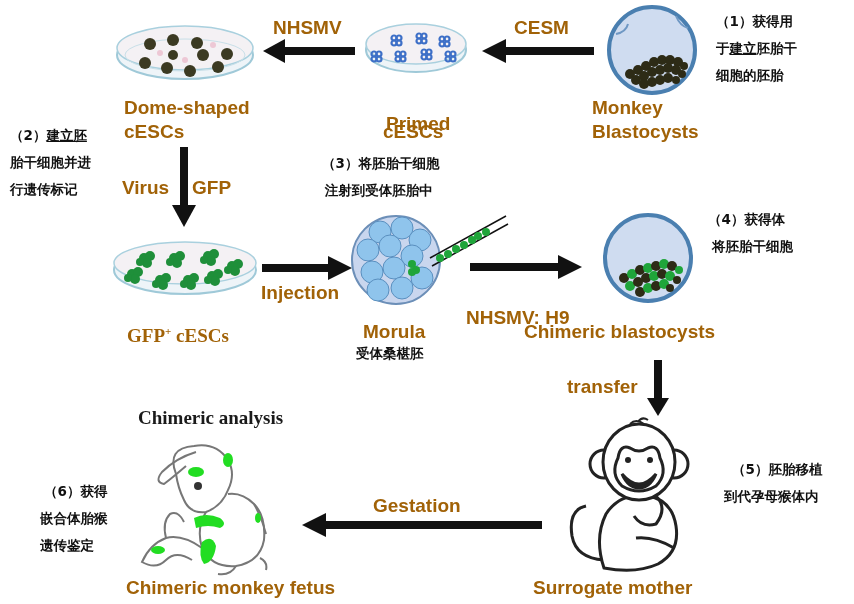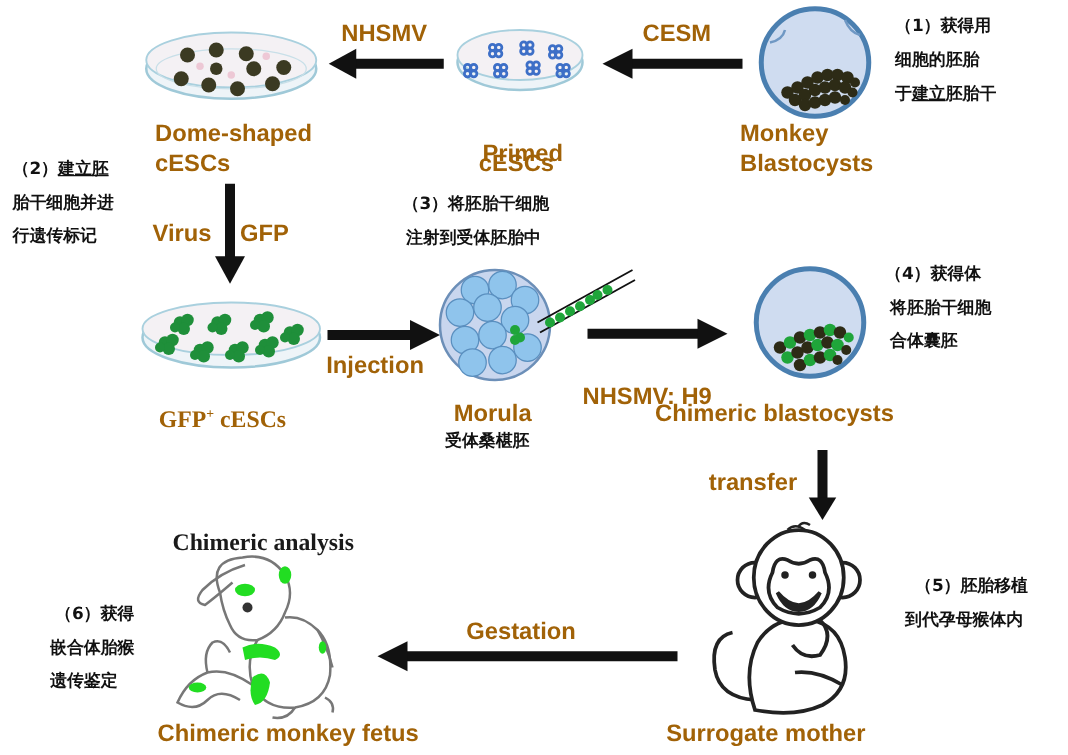--- a/index.html
+++ b/index.html
@@ -3,21 +3,21 @@
   <meta charset="utf-8">
   <style>
     * { margin: 0; padding: 0; box-sizing: border-box; }
     html, body { width: 854px; height: 604px; background: #ffffff; overflow: hidden; }
     body { position: relative; font-family: "Liberation Sans", "DejaVu Sans", sans-serif; color: #111; }
     .abs { position: absolute; }
     .en { font-family: "Liberation Sans", sans-serif; font-size: 19px; color: #a16207; line-height: 23px; white-space: nowrap; }
     .en.bold { font-weight: bold; }
     .zh { font-family: "DejaVu Sans", sans-serif; font-size: 13.5px; font-weight: bold; color: #111; line-height: 27px; white-space: nowrap; }
     .zh .u { text-decoration: underline; }
-    .title-serif { font-family: "Liberation Serif", "DejaVu Serif", serif; font-weight: bold; font-size: 19px; color: #1a1a1a; margin-top: 17px; }
+    .title-serif { font-family: "Liberation Serif", "DejaVu Serif", serif; font-weight: bold; font-size: 19px; color: #1a1a1a; }
     svg { position: absolute; overflow: visible; }
   </style>
 </head>
 <body>
 
 <svg width="140" height="70" style="left:115px; top:15px;" viewBox="0 0 140 70">
   <ellipse cx="70" cy="40" rx="68" ry="24" fill="#eef4f8" stroke="#9fc9d8" stroke-width="2"></ellipse>
   <ellipse cx="70" cy="33" rx="68" ry="22" fill="#f4f1f4" stroke="#a9d0de" stroke-width="1.5"></ellipse>
   <ellipse cx="70" cy="40" rx="60" ry="16" fill="none" stroke="#c8dfe8" stroke-width="1"></ellipse>
   <g fill="#3b3a22">
@@ -131,22 +131,22 @@
 <div class="abs en bold" style="left:124px; top:120px;">cESCs</div>
 
 <div class="abs en bold" style="left:386px; top:96px;margin-top:16px;">Primed</div>
 <div class="abs en bold" style="left:383px; top:120px;">cESCs</div>
 
 <div class="abs en bold" style="left:592px; top:96px;">Monkey</div>
 <div class="abs en bold" style="left:592px; top:120px;">Blastocysts</div>
 
 <div class="abs zh" style="left:716px; top:8px;">
   <div>（1）获得用</div>
+  <div>于<span class="u">建立</span>胚胎干</div>
   <div>细胞的胚胎</div>
-  <div>于<span class="u">建立</span>胚胎干</div>
 </div>
 
 <div class="abs zh" style="left:10px; top:122px;">
   <div>（2）<span class="u">建立胚</span></div>
   <div>胎干细胞并进</div>
   <div>行遗传标记</div>
 </div>
 
 <div class="abs en bold" style="left:122px; top:176px;">Virus</div>
 <div class="abs en bold" style="left:192px; top:176px;">GFP</div>
@@ -284,21 +284,20 @@
       <circle cx="46" cy="76" r="5" fill="#1fa53a"></circle>
       <circle cx="54" cy="74" r="5" fill="#2d2b16"></circle>
       <circle cx="62" cy="72" r="5" fill="#1fa53a"></circle>
       <circle cx="68" cy="76" r="4" fill="#2d2b16"></circle>
   </g>
 </svg>
 
 <div class="abs zh" style="left:708px; top:206px;">
   <div>（4）获得体</div>
   <div style="padding-left:4px;">将胚胎干细胞</div>
-  <div style="padding-left:4px;">合体囊胚</div>
 </div>
 
 <div class="abs en bold" style="left:127px; top:320px;font-family:Liberation Serif, serif;">
   <span>GFP</span><sup style="font-size:11px;">+</sup><span style="white-space:pre;"> cESCs</span>
 </div>
 <div class="abs en bold" style="left:363px; top:320px;">Morula</div>
 <div class="abs zh" style="left:356px; top:340px;">受体桑椹胚</div>
 <div class="abs en bold" style="left:524px; top:320px;">Chimeric blastocysts</div>
 
 <div class="abs en bold" style="left:567px; top:375px;">transfer</div>

